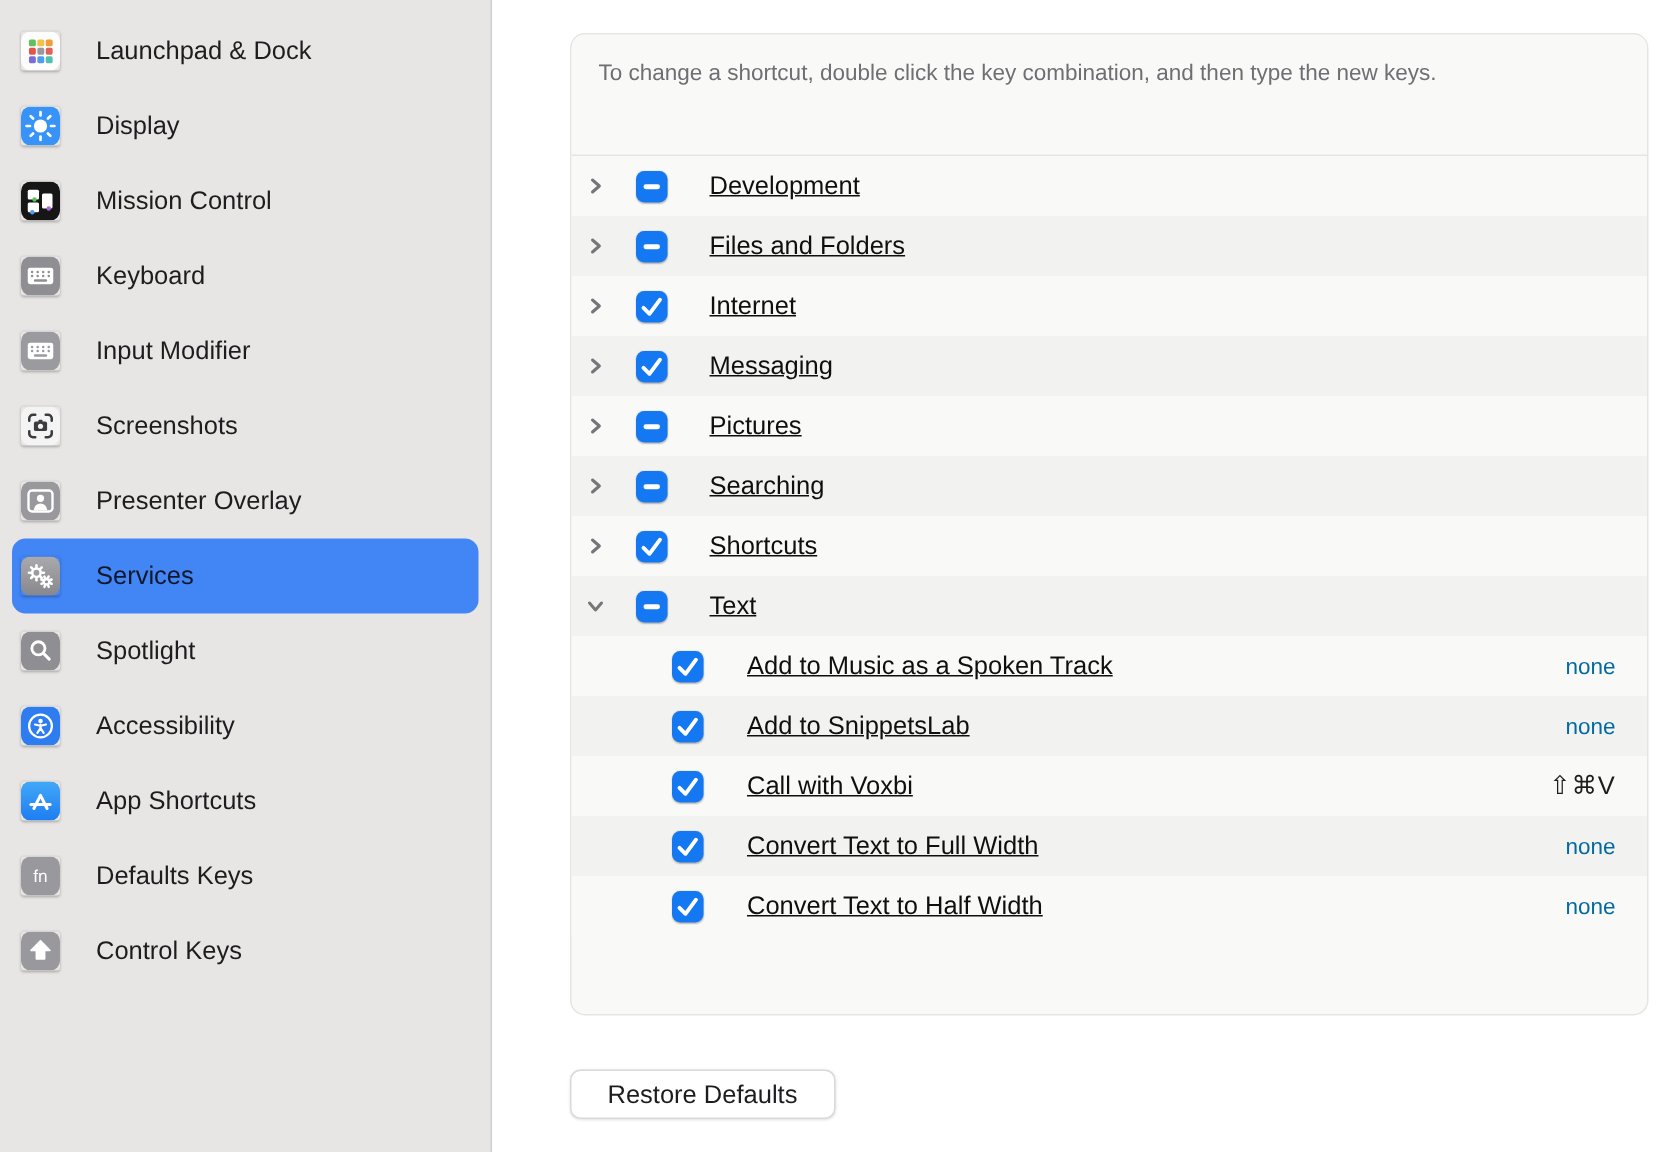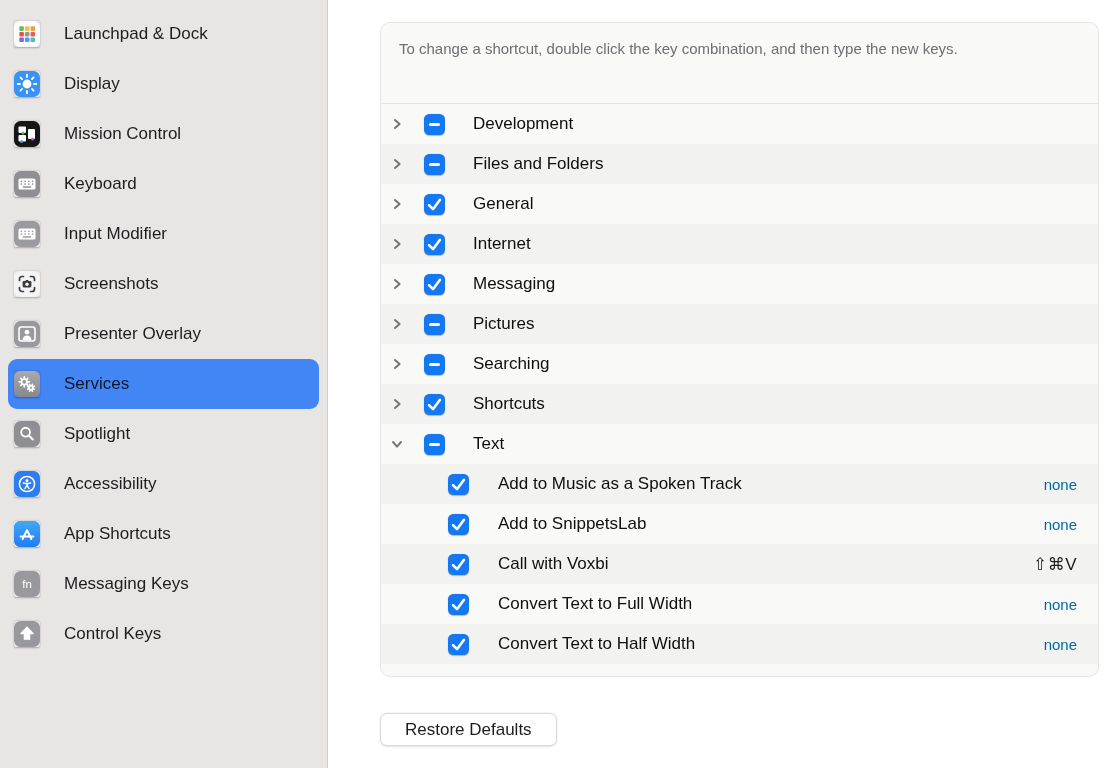--- a/index.html
+++ b/index.html
@@ -66,21 +66,21 @@
   .checkbox {
     width:21px; height:21px; flex:none;
     margin-left:17px;
     border-radius:5.5px; background:#1478f2;
     display:flex; align-items:center; justify-content:center;
     box-shadow:0 0.5px 1px rgba(0,0,0,0.25);
   }
   .row.sub .checkbox { margin-left:67px; }
 
   .row-label {
-    margin-left:28px; font-size:17px; color:#0f0f10; white-space:nowrap;
+    margin-left:28px; font-size:17px; color:#0f0f10; white-space:nowrap;text-decoration:underline;
   }
   .row.sub .row-label { margin-left:29px; }
 
   .row-shortcut { margin-left:auto; }
   .row-shortcut.muted { font-size:15px; color:#0369a1; }
   .row-shortcut.keys  { font-size:17px; color:#1d1d1f; letter-spacing:0.5px; }
 
   
   .footer {
     width:844px; margin-top:36px;
@@ -298,21 +298,21 @@
         </span>
     <span class="label">App Shortcuts</span>
   </div>
       <div class="sidebar-item">
     <span class="app-icon">
           <svg width="26" height="26" viewBox="0 0 26 26">
             <rect width="26" height="26" rx="6.5" fill="#98989d"></rect>
             <text x="13" y="17.3" text-anchor="middle" font-family="Liberation Sans, sans-serif" font-size="11.5" fill="#fff">fn</text>
           </svg>
         </span>
-    <span class="label">Messaging Keys</span>
+    <span class="label">Defaults Keys</span>
   </div>
       <div class="sidebar-item">
     <span class="app-icon">
           <svg width="26" height="26" viewBox="0 0 26 26">
             <rect width="26" height="26" rx="6.5" fill="#98989d"></rect>
             <path d="M13 6.2 L19.2 12.6 H15.7 V18.2 H10.3 V12.6 H6.8 Z" fill="#fff" stroke="#fff" stroke-width="1.2" stroke-linejoin="round"></path>
           </svg>
         </span>
     <span class="label">Control Keys</span>
   </div>
@@ -354,34 +354,20 @@
     <span class="chevron">
               <svg width="12" height="12" viewBox="0 0 12 12">
                 <path d="M4 2 L8.6 6 L4 10" fill="none" stroke="currentColor" stroke-width="2" stroke-linecap="round" stroke-linejoin="round"></path>
               </svg>
             </span>
     <span class="checkbox">
               <svg width="21" height="21" viewBox="0 0 21 21">
                 <path d="M5 11.2 L9 15.2 L16 5.8" fill="none" stroke="#fff" stroke-width="2.6" stroke-linecap="round" stroke-linejoin="round"></path>
               </svg>
             </span>
-    <span class="row-label">General</span>
-
-  </div>
-          <div class="row">
-    <span class="chevron">
-              <svg width="12" height="12" viewBox="0 0 12 12">
-                <path d="M4 2 L8.6 6 L4 10" fill="none" stroke="currentColor" stroke-width="2" stroke-linecap="round" stroke-linejoin="round"></path>
-              </svg>
-            </span>
-    <span class="checkbox">
-              <svg width="21" height="21" viewBox="0 0 21 21">
-                <path d="M5 11.2 L9 15.2 L16 5.8" fill="none" stroke="#fff" stroke-width="2.6" stroke-linecap="round" stroke-linejoin="round"></path>
-              </svg>
-            </span>
     <span class="row-label">Internet</span>
 
   </div>
           <div class="row">
     <span class="chevron">
               <svg width="12" height="12" viewBox="0 0 12 12">
                 <path d="M4 2 L8.6 6 L4 10" fill="none" stroke="currentColor" stroke-width="2" stroke-linecap="round" stroke-linejoin="round"></path>
               </svg>
             </span>
     <span class="checkbox">

